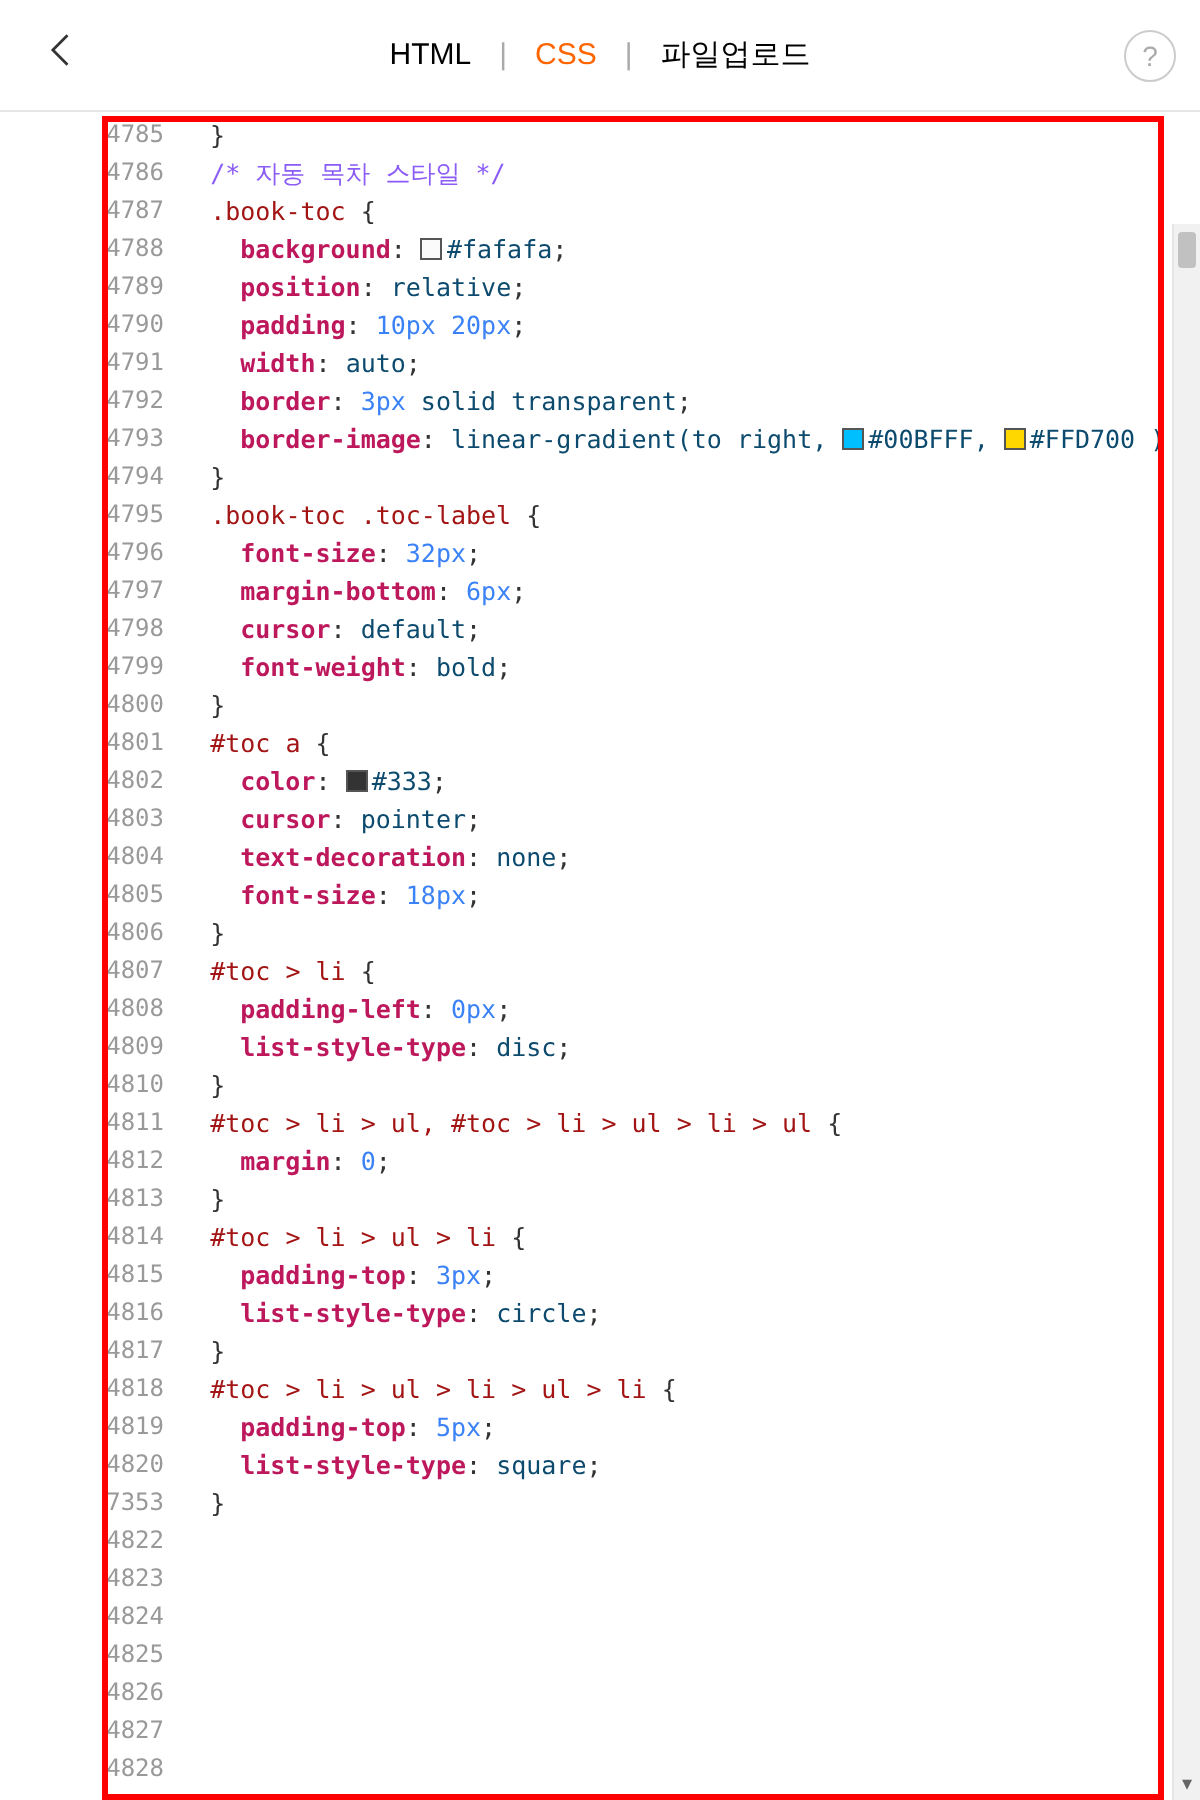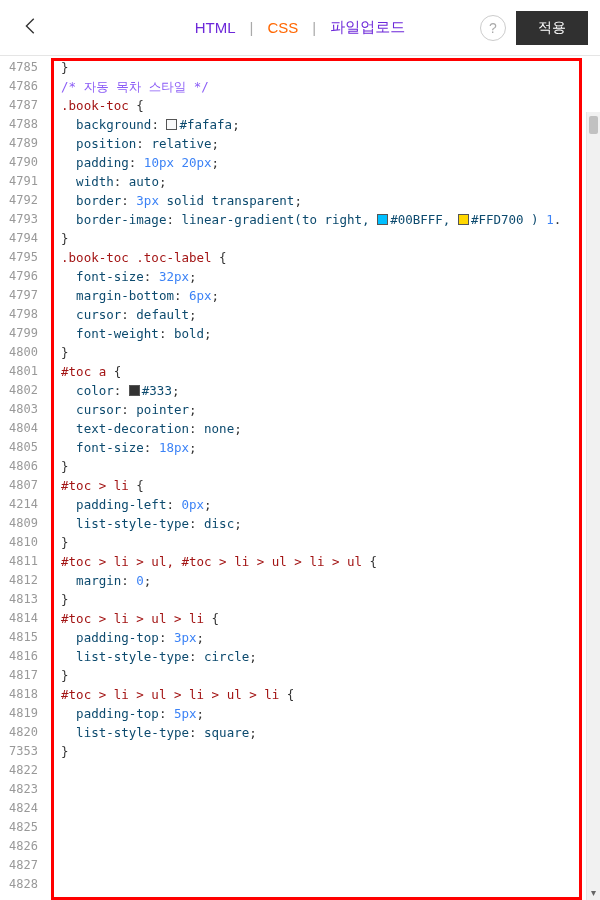--- a/index.html
+++ b/index.html
@@ -1,38 +1,38 @@
 <!DOCTYPE html>
 <html><head>
   <meta charset="utf-8">
   <style>
     *{margin:0;padding:0;box-sizing:border-box;}
     body{font-family:-apple-system,BlinkMacSystemFont,"Segoe UI",sans-serif;width:600px;height:900px;overflow:hidden;background:#fff;}
     .header{height:56px;border-bottom:1px solid #e5e5e5;display:flex;align-items:center;padding:0 12px;position:relative;}
     .back-arrow{cursor:pointer;padding:8px;}
     .back-arrow svg{width:22px;height:22px;stroke:#333;stroke-width:1.5;fill:none;}
     .tabs{position:absolute;left:50%;transform:translateX(-50%);display:flex;align-items:center;gap:0;font-size:15px;}
-    .tab{padding:0 4px;color:#6d28d9;cursor:pointer;}
+    .tab{padding:0 4px;color:#000000;cursor:pointer;}
     .tab.active{color:#ff6600;}
     .tab-sep{color:#aaa;margin:0 10px;}
     .right-controls{margin-left:auto;display:flex;align-items:center;gap:10px;}
     .help-btn{width:26px;height:26px;border:1px solid #ccc;border-radius:50%;display:flex;align-items:center;justify-content:center;color:#aaa;font-size:14px;cursor:pointer;}
     .apply-btn{background:#303030;color:#fff;border:none;padding:8px 22px;font-size:14px;cursor:pointer;}
-    .editor-wrap{display:flex;height:844px;position:relative;}
+    .editor-wrap{display:flex;height:844px;position:relative;margin-left:44px;}
     .gutter{width:46px;background:#fff;flex-shrink:0;padding-top:2px;}
     .gutter .ln{height:19px;line-height:19px;font-family:Menlo,Consolas,monospace;font-size:12px;color:#999;text-align:right;padding-right:8px;}
     .code-area{flex:1;font-family:Menlo,Consolas,monospace;font-size:12.5px;line-height:19px;white-space:pre;overflow:hidden;color:#333;padding-top:2px;position:relative;}
     .redbox{position:absolute;left:51px;top:58px;right:18px;bottom:0;border:3px solid red;pointer-events:none;}
     .scrollbar-track{position:absolute;right:0;top:56px;bottom:0;width:14px;background:#f1f1f1;border-left:1px solid #e5e5e5;}
     .scrollbar-thumb{position:absolute;left:2px;right:2px;top:4px;height:18px;background:#c1c1c1;border-radius:2px;}
     .scroll-arrow-down{position:absolute;bottom:2px;left:0;right:0;text-align:center;color:#666;font-size:10px;}
     
     .cm{color:#8b5cf6;}
     .sel{color:#a31515;}
-    .prop{color:#0c4a6e;}
+    .prop{color:#be185d;font-weight:bold;}
     .val{color:#0c4a6e;}
     .num{color:#3b82f6;}
     .pnc{color:#333;}
     .sw{display:inline-block;width:11px;height:11px;border:1px solid #555;vertical-align:-1px;margin-right:2px;}
   </style>
 </head>
 <body>
 
 <div class="header">
   <div class="back-arrow">
@@ -42,21 +42,20 @@
   </div>
   <div class="tabs">
     <span class="tab">HTML</span>
     <span class="tab-sep">|</span>
     <span class="tab active">CSS</span>
     <span class="tab-sep">|</span>
     <span class="tab">파일업로드</span>
   </div>
   <div class="right-controls">
     <div class="help-btn">?</div>
-    <button class="apply-btn">적용</button>
   </div>
 </div>
 
 <div class="editor-wrap">
   <div class="gutter" id="gutter">
       <div class="ln">4785</div>
       <div class="ln">4786</div>
       <div class="ln">4787</div>
       <div class="ln">4788</div>
       <div class="ln">4789</div>
@@ -71,21 +70,21 @@
       <div class="ln">4798</div>
       <div class="ln">4799</div>
       <div class="ln">4800</div>
       <div class="ln">4801</div>
       <div class="ln">4802</div>
       <div class="ln">4803</div>
       <div class="ln">4804</div>
       <div class="ln">4805</div>
       <div class="ln">4806</div>
       <div class="ln">4807</div>
-      <div class="ln">4214</div>
+      <div class="ln">4808</div>
       <div class="ln">4809</div>
       <div class="ln">4810</div>
       <div class="ln">4811</div>
       <div class="ln">4812</div>
       <div class="ln">4813</div>
       <div class="ln">4814</div>
       <div class="ln">4815</div>
       <div class="ln">4816</div>
       <div class="ln">4817</div>
       <div class="ln">4818</div>

